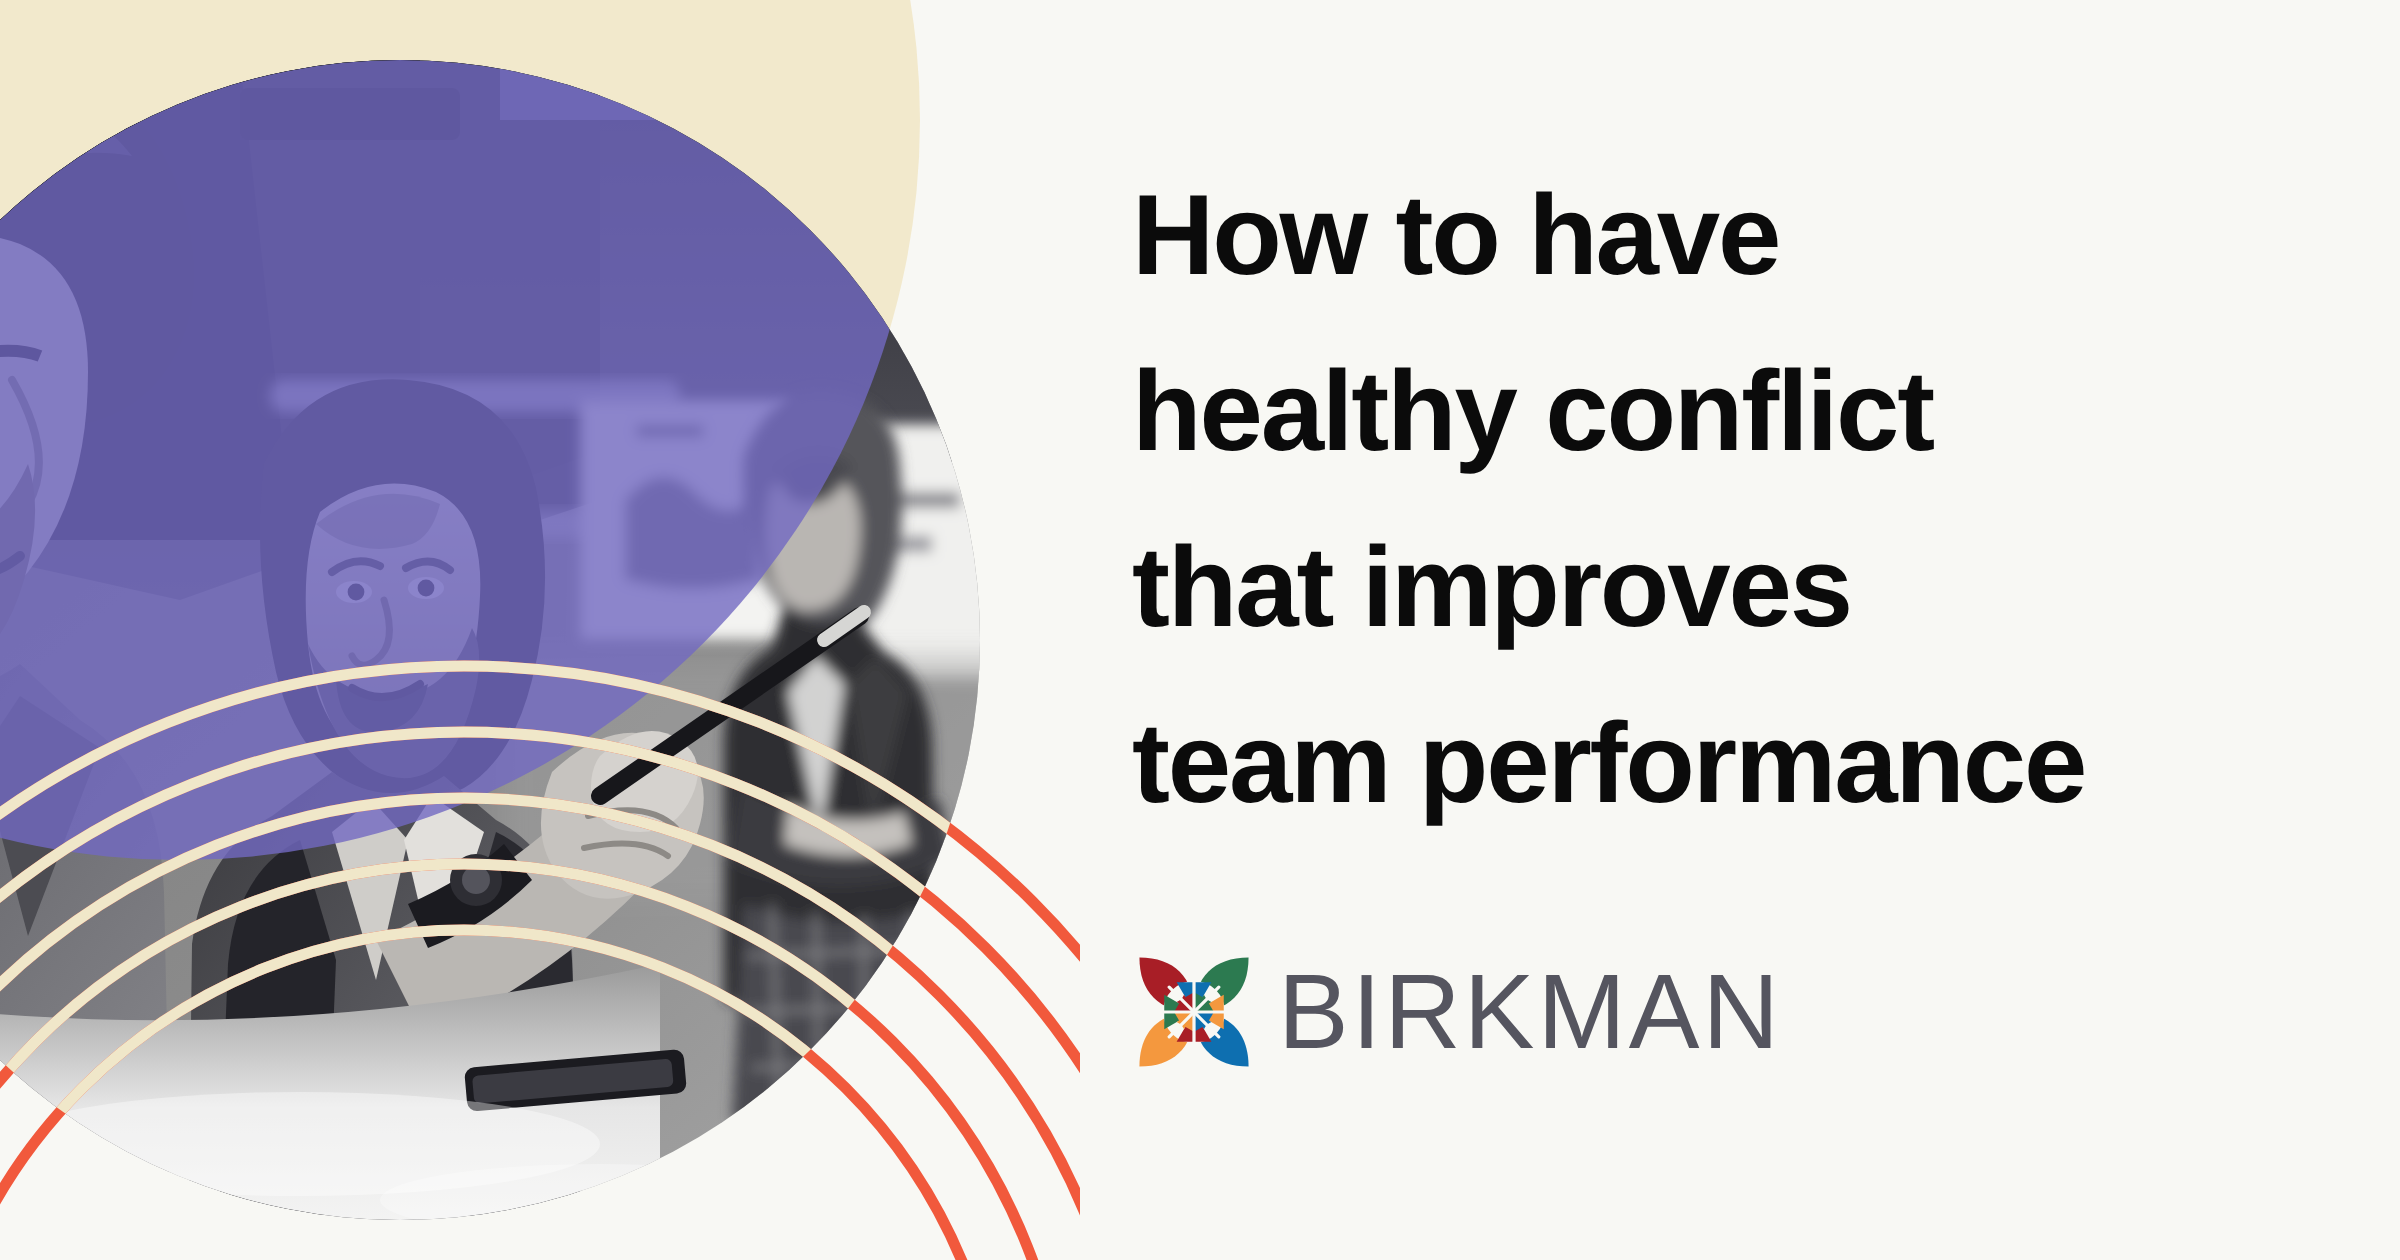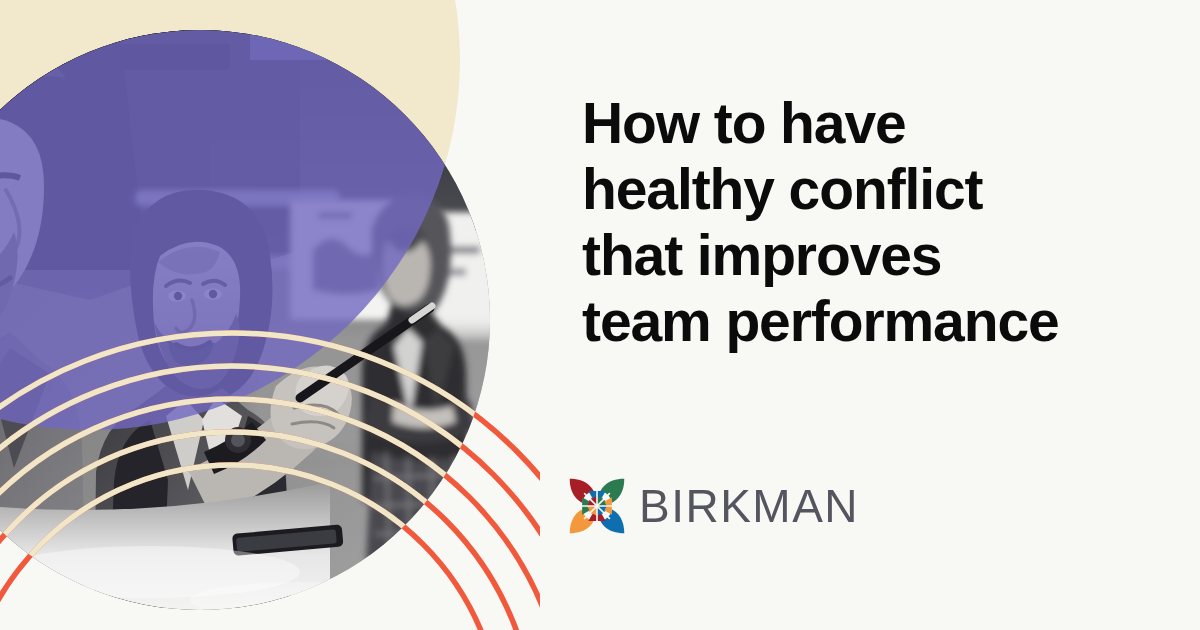--- a/index.html
+++ b/index.html
@@ -44,25 +44,25 @@
     top: 0;
     width: 620px;
     height: 630px;
   }
 
   #headline {
     position: absolute;
     left: 0;
     top: 74px;
     width: 600px;
-    margin: 16px;
+    margin: 0;
     font-family: "Liberation Sans", sans-serif;
     font-weight: bold;
     font-size: 57px;
-    line-height: 66px;
+    line-height: 88px;
     letter-spacing: -1.1px;
     color: #0B0B0B;
     white-space: pre-line;
     -webkit-font-smoothing: antialiased;
   }
 
   #logo-lockup {
     position: absolute;
     left: 0;
     top: 471px;
@@ -73,21 +73,21 @@
   #logo-mark {
     width: 62px;
     height: 62px;
     display: block;
     flex: 0 0 auto;
   }
   #logo-word {
     margin-left: 11px;
     font-family: "Liberation Sans", sans-serif;
     font-weight: normal;
-    font-size: 46px;
+    font-size: 53px;
     line-height: 53px;
     letter-spacing: 1.5px;
     color: #55555F;
     -webkit-font-smoothing: antialiased;
   }
 </style>
 </head>
 <body>
 
 <div id="card">

